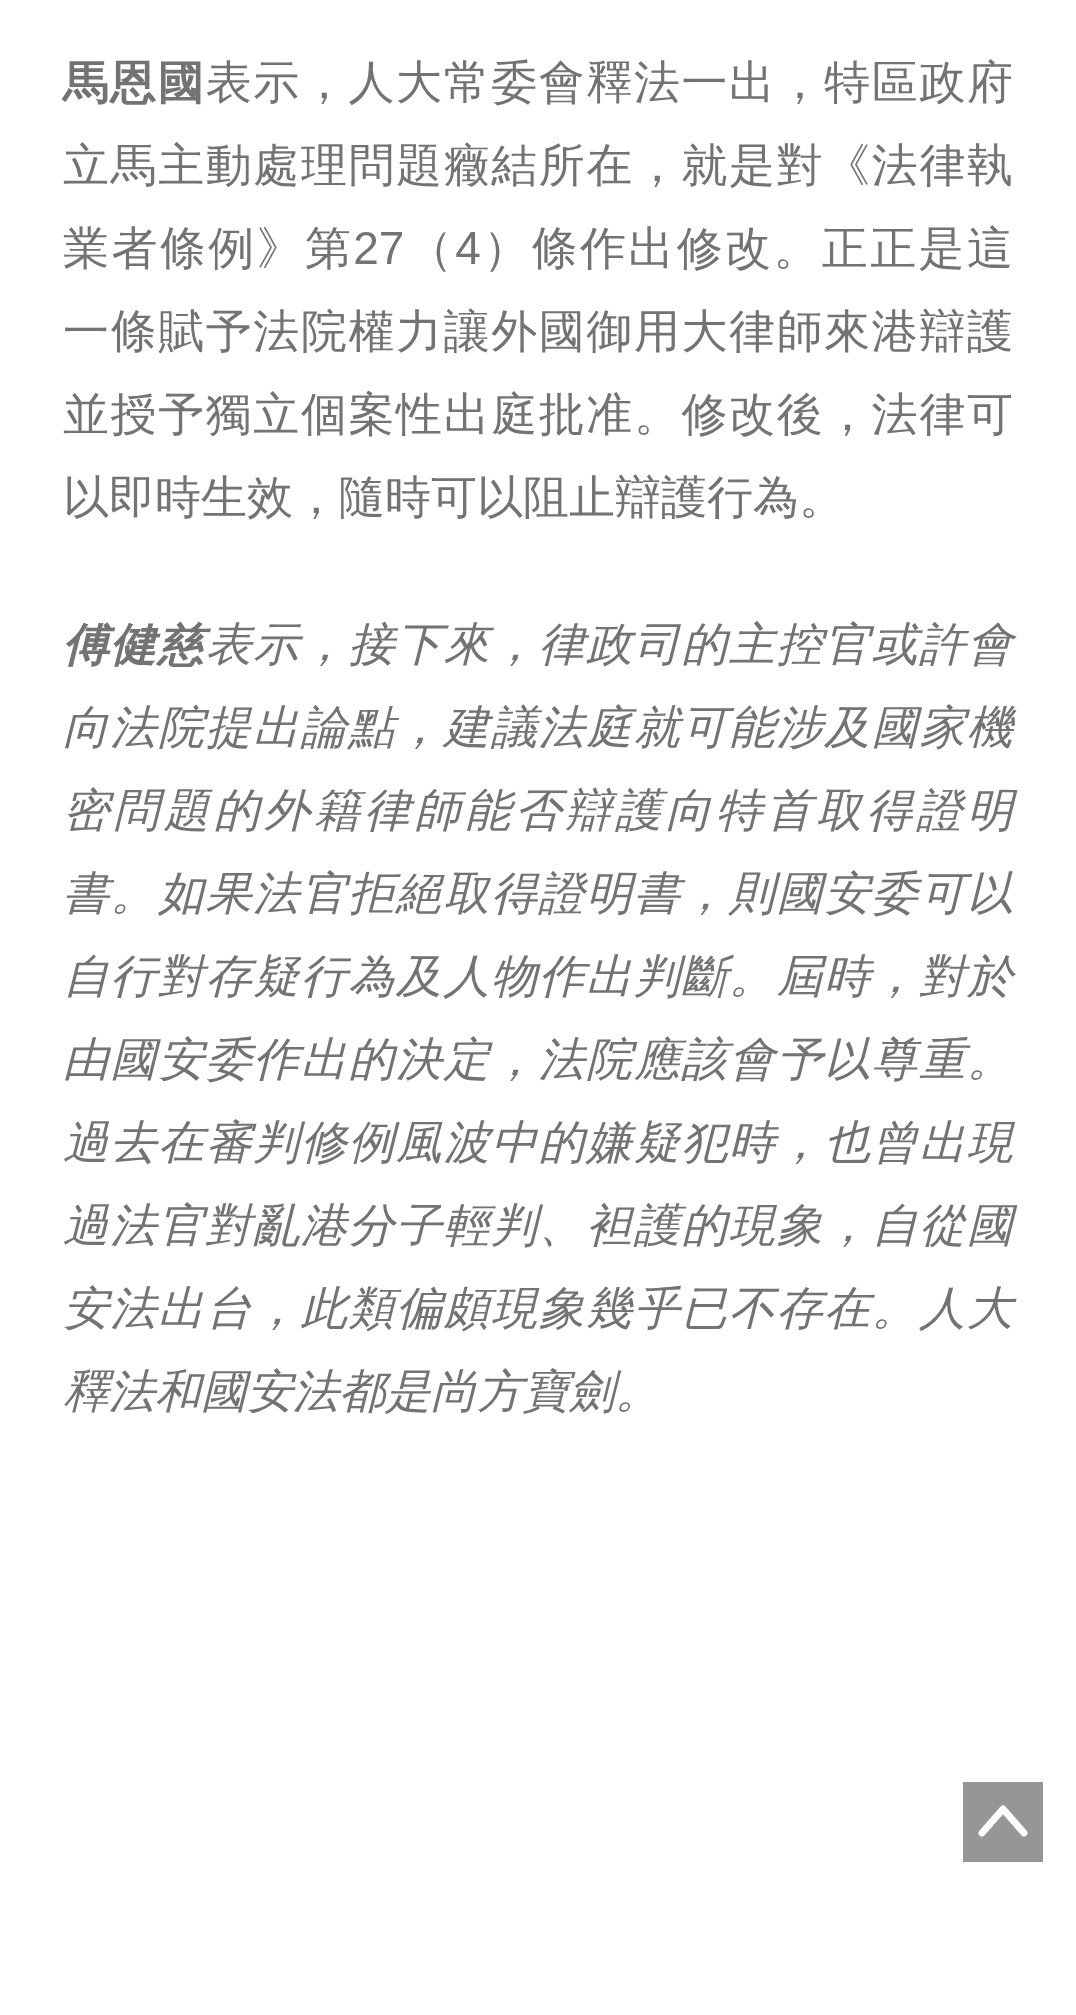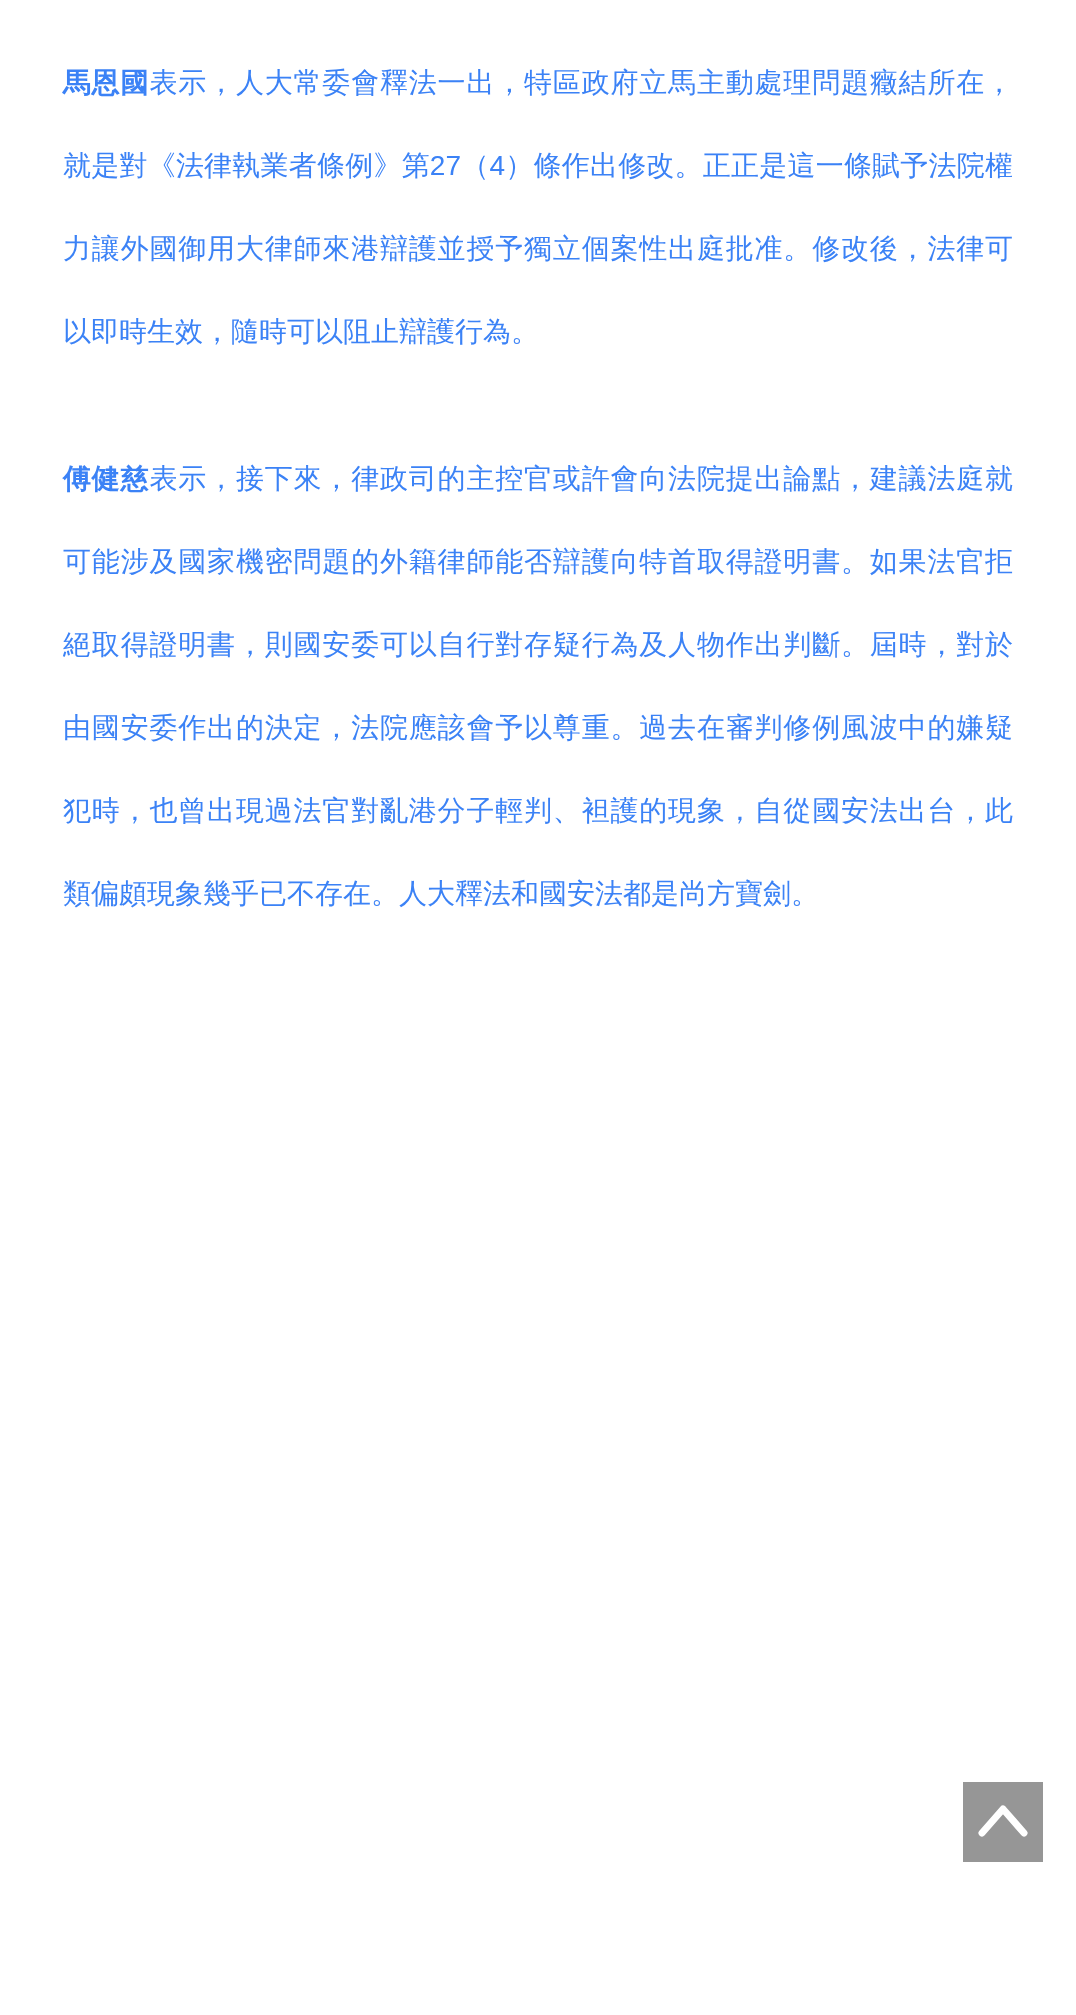--- a/index.html
+++ b/index.html
@@ -12,29 +12,29 @@
     font-family: "Liberation Sans", "DejaVu Sans", sans-serif;
     color: #2b2b2b;
   }
   .article {
     position: absolute;
     left: 63px;
     top: 41px;
     width: 950px;
   }
   .para {
-    font-size: 28px;
+    font-size: 46px;
     line-height: 83px;
     text-align: justify;
     text-justify: inter-ideograph;
     word-break: normal;
     margin: 0 0 64px 0;
-    color: #3b82f6;
+    color: #737373;
   }
-  .para:last-child { margin-bottom: 0; }
+  .para:last-child { margin-bottom: 0; font-style: italic; }
   .speaker { font-weight: 700; }
   .back-to-top {
     position: absolute;
     left: 963px;
     top: 1782px;
     width: 80px;
     height: 80px;
     background: rgba(124, 124, 124, 0.80);
     border: none;
     outline: none;

